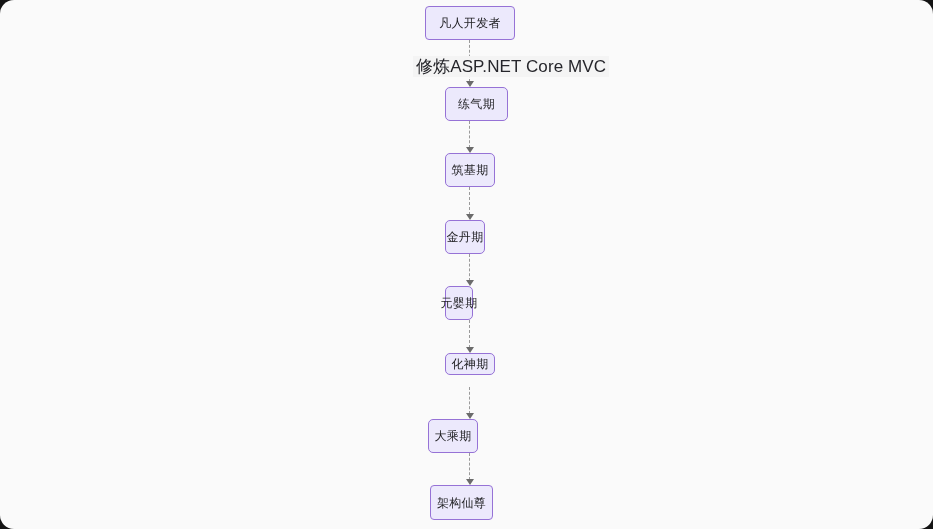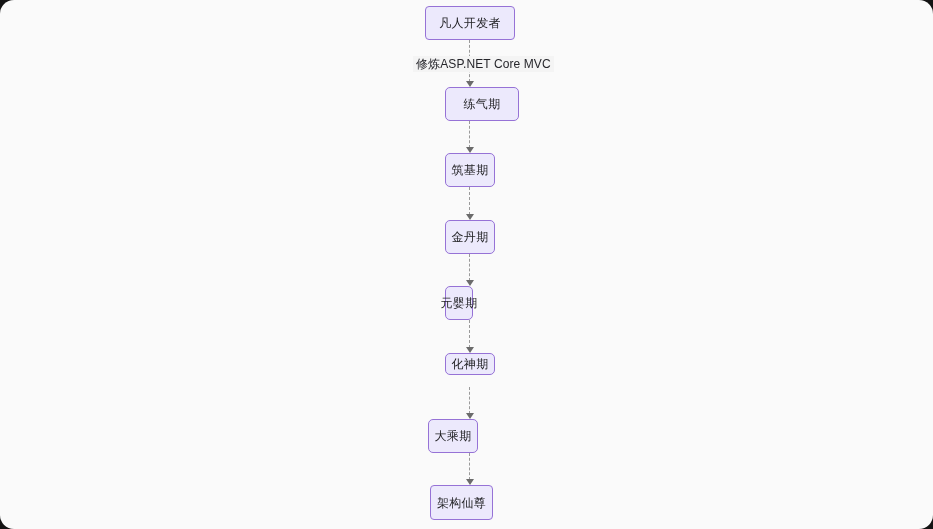--- a/index.html
+++ b/index.html
@@ -58,21 +58,21 @@
     position: absolute;
     width: 0;
     height: 0;
     border-left: 4.5px solid transparent;
     border-right: 4.5px solid transparent;
     border-top: 6px solid #6b6b6b;
   }
 
   .edge-label {
     position: absolute;
-    font-size: 12px;
+    font-size: 17px;
     line-height: 1;
     color: #26262b;
     background: #f4f4f4;
     padding: 2px 3px;
     white-space: nowrap;
     letter-spacing: 0.1px;
   }
 </style>
 </head>
 <body>
@@ -88,21 +88,21 @@
       <div class="arrowhead" style="left: 465.5px; top: 214px;"></div>
       <div class="conn" style="left: 469.3px; top: 254px; height: 27px;"></div>
       <div class="arrowhead" style="left: 465.5px; top: 280px;"></div>
       <div class="conn" style="left: 469.3px; top: 320px; height: 28px;"></div>
       <div class="arrowhead" style="left: 465.5px; top: 347px;"></div>
       <div class="conn" style="left: 469.3px; top: 387px; height: 27px;"></div>
       <div class="arrowhead" style="left: 465.5px; top: 413px;"></div>
       <div class="conn" style="left: 469.3px; top: 453px; height: 27px;"></div>
       <div class="arrowhead" style="left: 465.5px; top: 479px;"></div>
       <div class="node rect" style="left: 425px; top: 6px; width: 90px; height: 34px;">凡人开发者</div>
-      <div class="node round" style="left: 445px; top: 87px; width: 74px; height: 34px;">练气期</div>
+      <div class="node round" style="left: 445px; top: 87px; width: 63px; height: 34px;">练气期</div>
       <div class="node round" style="left: 445px; top: 153px; width: 50px; height: 34px;">筑基期</div>
-      <div class="node round" style="left: 445px; top: 220px; width: 50px; height: 34px;">金丹期</div>
+      <div class="node round" style="left: 445px; top: 220px; width: 40px; height: 34px;">金丹期</div>
       <div class="node round" style="left: 445px; top: 286px; width: 28px; height: 34px;">元婴期</div>
       <div class="node round" style="left: 445px; top: 353px; width: 50px; height: 22px;">化神期</div>
       <div class="node round" style="left: 428px; top: 419px; width: 50px; height: 34px;">大乘期</div>
       <div class="node rect" style="left: 430px; top: 485px; width: 63px; height: 35px;">架构仙尊</div>
     </div>
 </div>
 
 </body></html>

